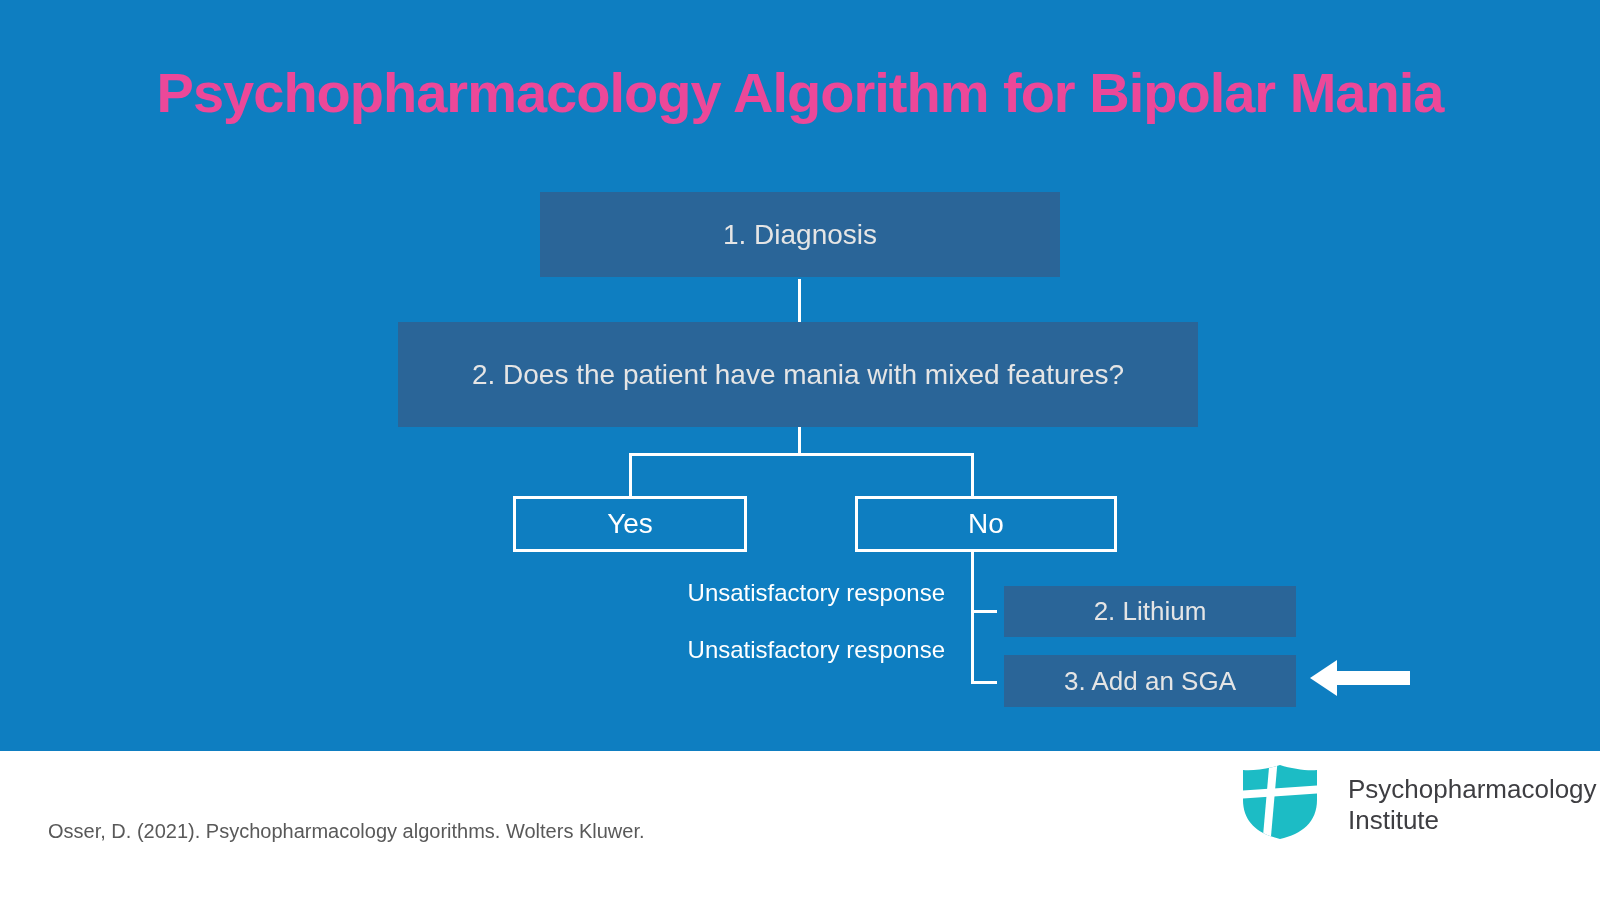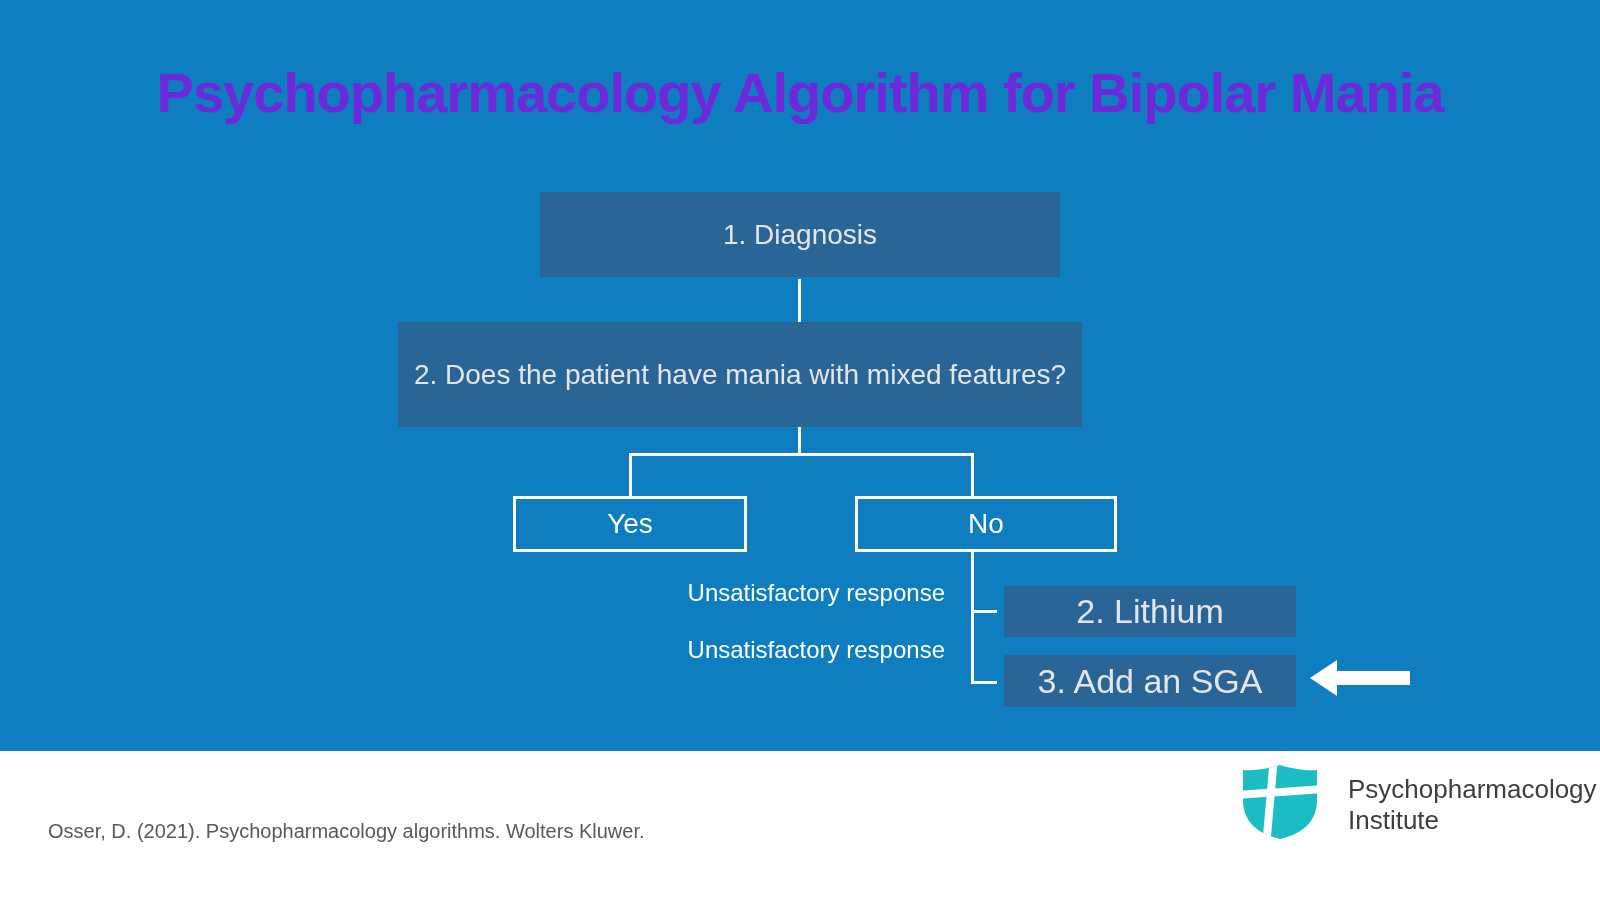--- a/index.html
+++ b/index.html
@@ -9,25 +9,25 @@
     --footer-bg:#FFFFFF;
     --citation-text:#595959;
     --logo-teal:#1CBCC5;
     --logo-text:#3E3E42;
   }
   *{margin:0;padding:0;box-sizing:border-box;}
   html,body{width:1600px;height:899px;}
   body{font-family:"Liberation Sans", sans-serif;background:#fff;}
   .slide{position:relative;width:1600px;height:899px;overflow:hidden;background:var(--footer-bg);}
   .blue-area{position:absolute;left:0;top:0;width:1600px;height:751px;background:var(--background);}
-  .title{position:absolute;left:0;top:60px;width:1600px;text-align:center;color:#6d28d9;
+  .title{position:absolute;left:0;top:60px;width:1600px;text-align:center;color:#ec4899;
          font-size:56px;font-weight:700;letter-spacing:-1px;}
   .node{position:absolute;display:flex;align-items:center;justify-content:center;
         background:var(--node-fill);color:#e5e5e5;font-size:28px;text-align:center;}
-  .node.small{font-size:34px;}
+  .node.small{font-size:26px;}
   .choice{position:absolute;display:flex;align-items:center;justify-content:center;
           border:3px solid var(--line);color:#fff;font-size:28px;background:transparent;text-align:center;}
   .conn{position:absolute;background:var(--line);}
   .resp-label{position:absolute;color:#fff;font-size:24px;white-space:nowrap;text-align:left;}
   .arrow{position:absolute;}
   .footer-citation{position:absolute;left:48px;top:820px;font-size:20px;color:var(--citation-text);}
   .logo{position:absolute;left:1238px;top:762px;display:flex;align-items:flex-start;}
   .logo-text{margin-left:26px;margin-top:12px;font-size:26px;line-height:31px;color:var(--logo-text);}
 </style>
 </head>
@@ -38,21 +38,21 @@
   <div class="blue-area"></div>
 
   <div class="title">Psychopharmacology Algorithm for Bipolar Mania</div>
 
   <div class="node" style="left:540px;top:192px;width:520px;height:85px;">
     <span>1. Diagnosis</span>
   </div>
 
   <div class="conn" style="left:798px;top:279px;width:3px;height:43px;"></div>
 
-  <div class="node" style="left:398px;top:322px;width:684px;height:105px;">
+  <div class="node" style="left:398px;top:322px;width:800px;height:105px;">
     <span>2. Does the patient have mania with mixed features?</span>
   </div>
 
   <div class="conn" style="left:798px;top:427px;width:3px;height:28px;"></div>
   <div class="conn" style="left:629px;top:453px;width:345px;height:3px;"></div>
   <div class="conn" style="left:629px;top:453px;width:3px;height:43px;"></div>
   <div class="conn" style="left:971px;top:453px;width:3px;height:43px;"></div>
 
   <div class="choice" style="left:513px;top:496px;width:234px;height:56px;">
     <span>Yes</span>

